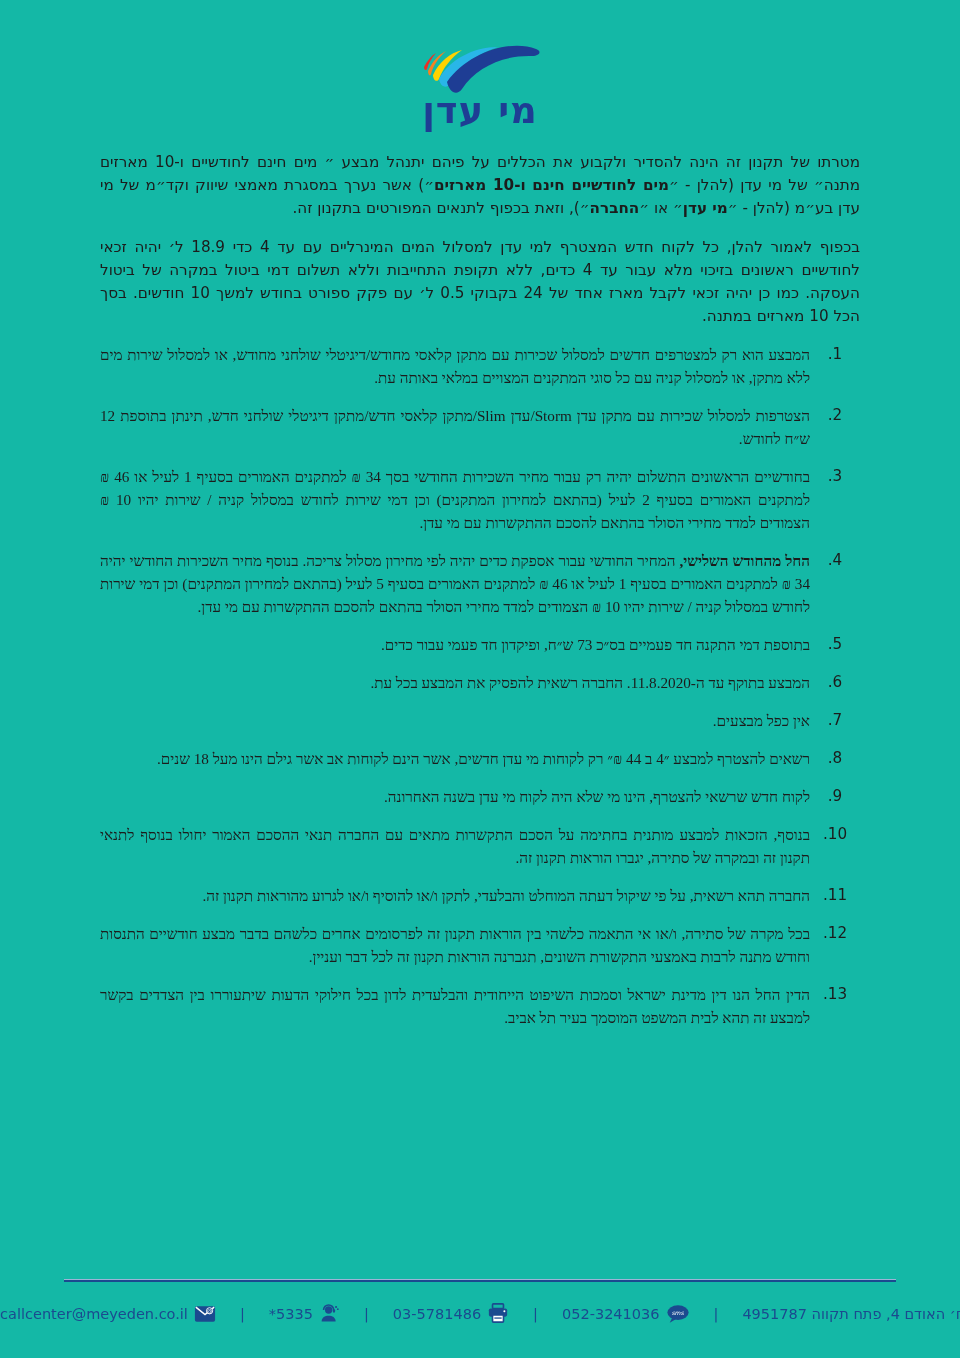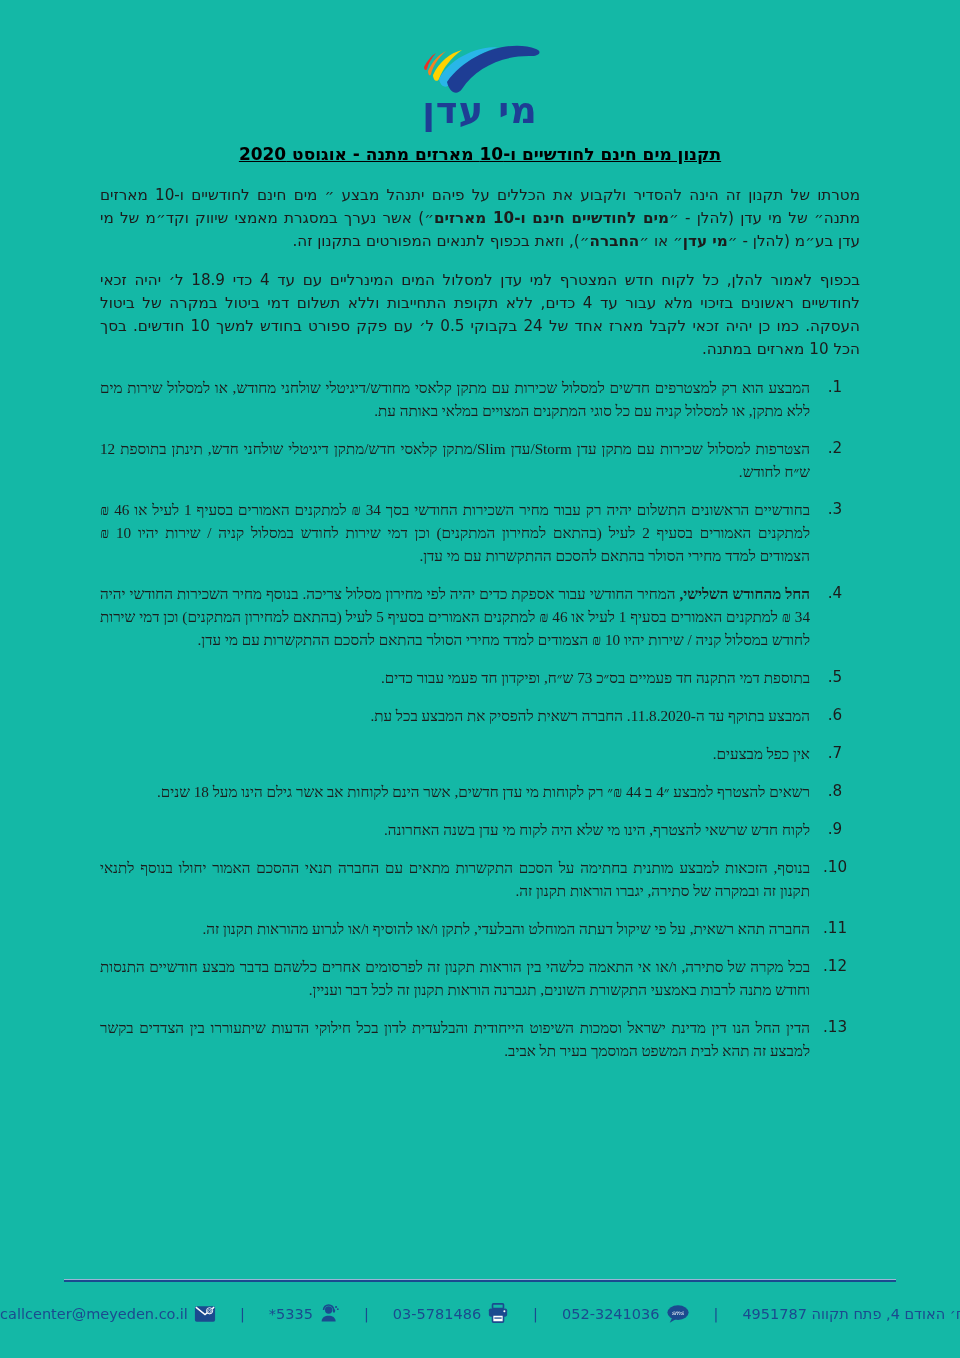--- a/index.html
+++ b/index.html
@@ -58,21 +58,20 @@
     <svg class="logo-swoosh" width="128" height="56" viewBox="0 0 128 56">
       <path d="M8,27 C11,21 15,16 20,13 C15,19 12,24 11,29 C10,31 8,30 8,27 Z" fill="#ee2e24"></path>
       <path d="M12,31 C16,22 22,15 30,11 C22,18 17,26 15,34 C14,37 12,35 12,31 Z" fill="#f58220"></path>
       <path d="M17,35 C23,22 34,13 46,10 C35,18 27,28 23,39 C21,43 17,40 17,35 Z" fill="#ffd200"></path>
       <path d="M23,39 C33,20 57,7 82,7 C63,13 45,25 35,43 C30,50 24,46 23,39 Z" fill="#29b6e8"></path>
       <path d="M31,42 C52,12 95,-1 120,9 C126,11 124,16 116,16 C88,15 60,27 46,49 C40,57 33,51 31,42 Z" fill="#1e3d94"></path>
     </svg>
     <div class="brand">מי עדן</div>
   </div>
 
-  <div class="doc-title">תקנון מים חינם לחודשיים ו-10 מארזים מתנה - אוגוסט 2020</div>
 
   <div class="content">
     <p class="para"><span>מטרתו של תקנון זה הינה להסדיר ולקבוע את הכללים על פיהם יתנהל מבצע ״ מים חינם לחודשיים ו-10 מארזים מתנה״ של מי עדן (להלן - ״</span><span class="b">מים לחודשיים חינם ו-10 מארזים</span><span>״) אשר נערך במסגרת מאמצי שיווק וקד״מ של מי עדן בע״מ (להלן - ״</span><span class="b">מי עדן</span><span>״ או ״</span><span class="b">החברה</span><span>״), וזאת בכפוף לתנאים המפורטים בתקנון זה.</span></p>
 
 
     <p class="para">בכפוף לאמור להלן, כל לקוח חדש המצטרף למי עדן למסלול המים המינרליים עם עד 4 כדי 18.9 ל׳ יהיה זכאי לחודשיים ראשונים בזיכוי מלא עבור עד 4 כדים, ללא תקופת התחייבות וללא תשלום דמי ביטול במקרה של ביטול העסקה. כמו כן יהיה זכאי לקבל מארז אחד של 24 בקבוקי 0.5 ל׳ עם פקק ספורט בחודש למשך 10 חודשים. בסך הכל 10 מארזים במתנה.</p>
 
 
     <div class="terms-list" id="terms-list">
     <div class="term-row">

